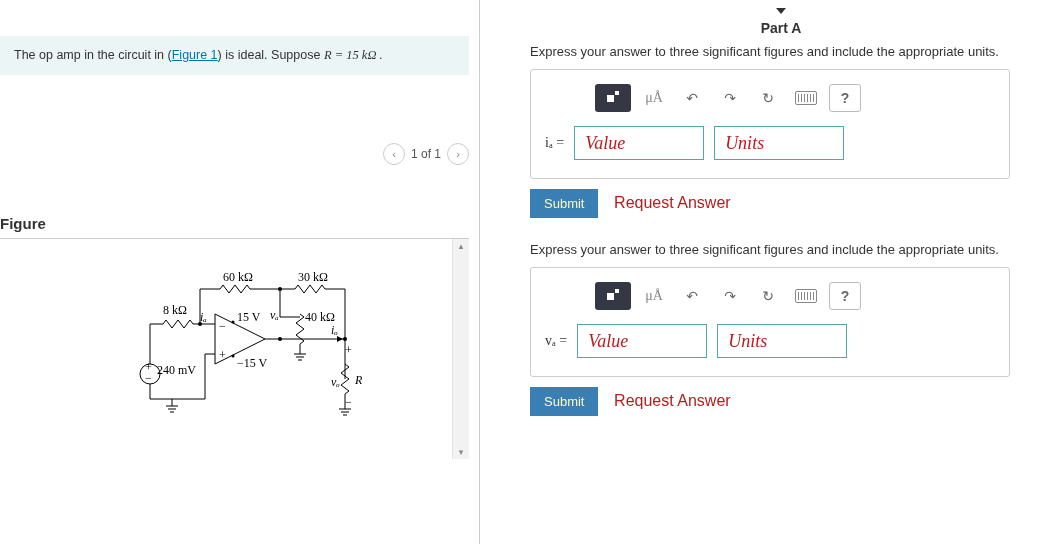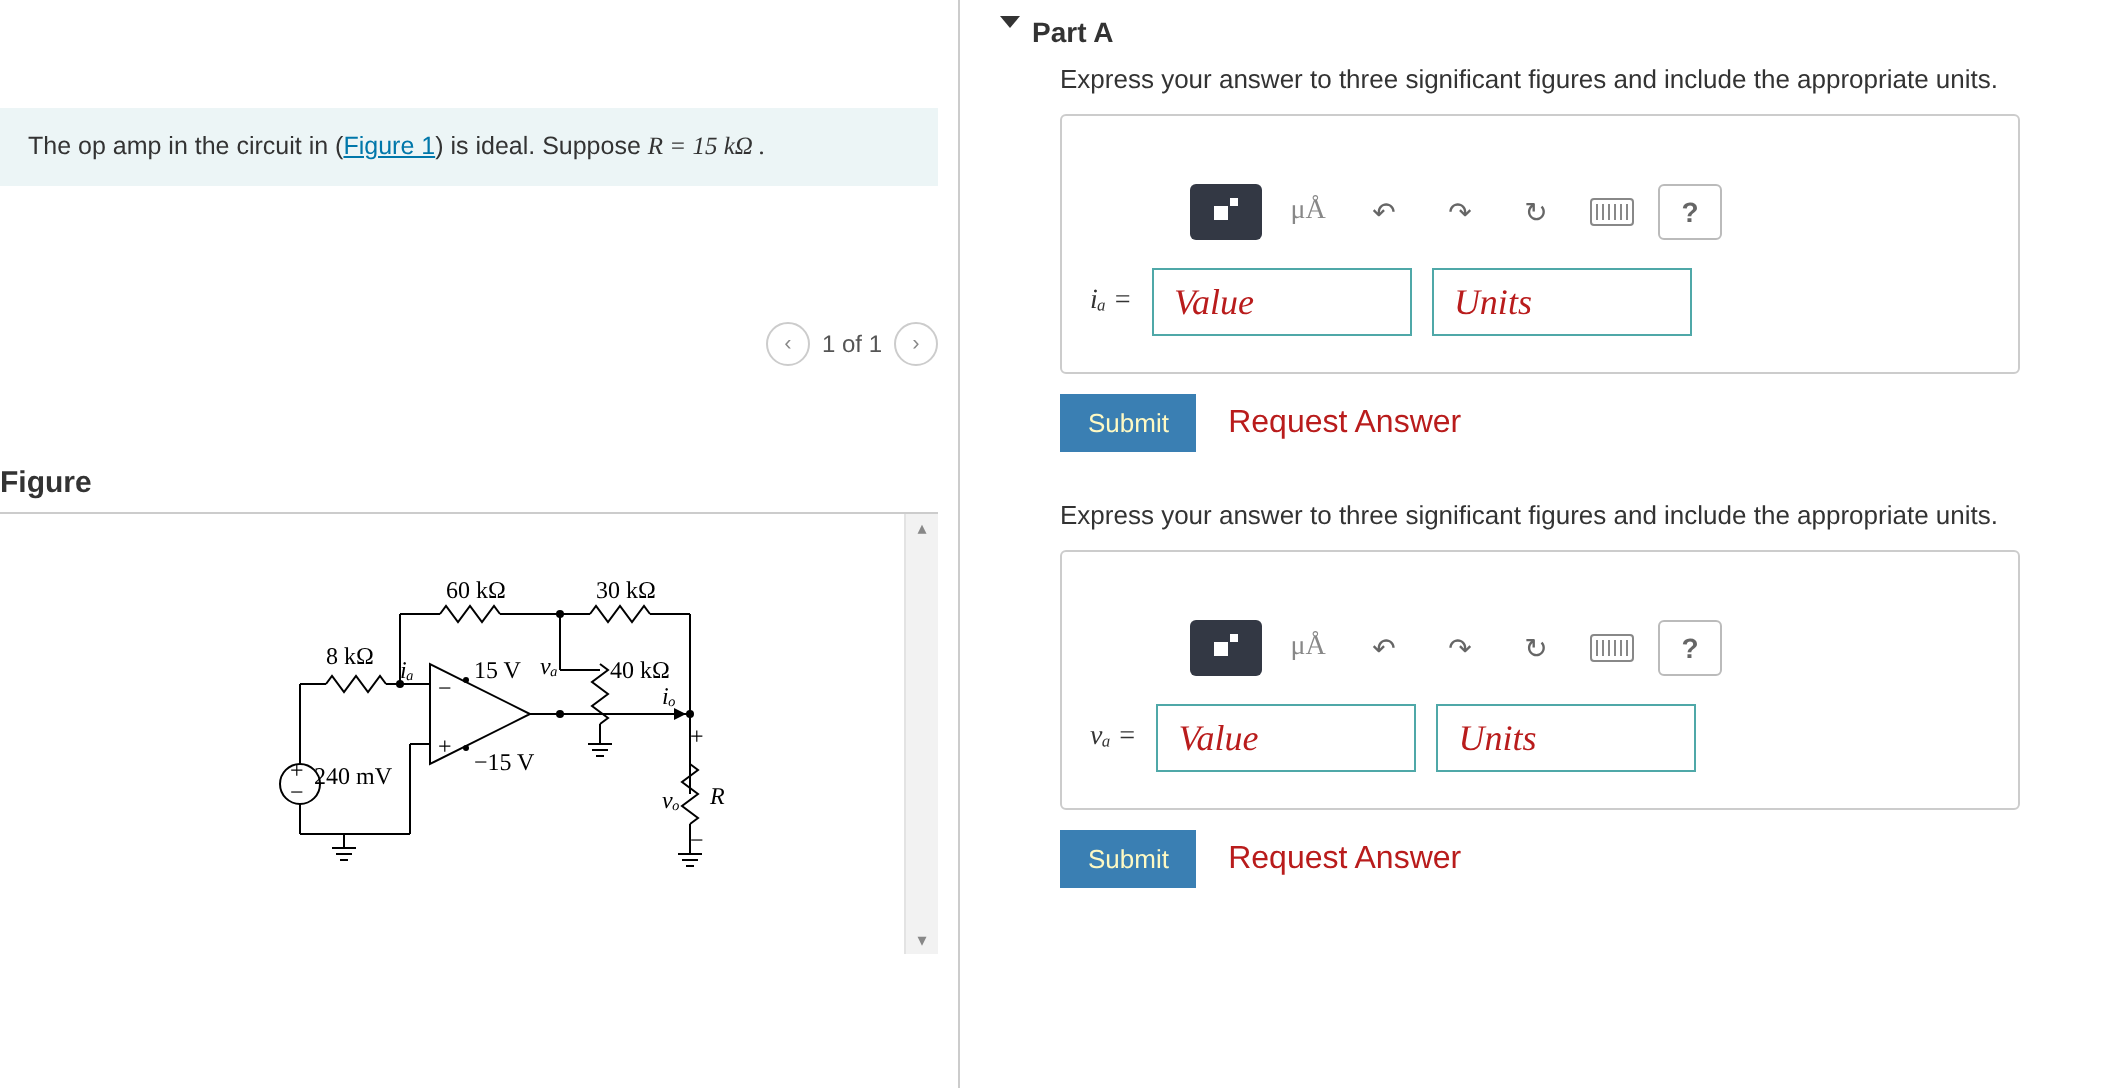--- a/index.html
+++ b/index.html
@@ -1,41 +1,41 @@
 <!DOCTYPE html>
 <html><head>
 <meta charset="utf-8">
 <style>
   body { margin:0; font-family: Arial, Helvetica, sans-serif; font-size:13px; color:#333; background:#fff; }
   .container { display:flex; width:1062px; height:544px; }
   .left-panel { width:480px; border-right:1px solid #ccc; padding:0 10px 0 0; box-sizing:border-box; }
   .right-panel { flex:1; padding-left:20px; overflow-y:auto; box-sizing:border-box; }
-  .problem-statement { background:#ecf5f6; padding:12px 14px; margin-top:54px; font-size:12.5px; }
+  .problem-statement { background:#ecf5f6; padding:12px 14px; margin-top:36px; font-size:12.5px; }
   .problem-statement a { color:#0077aa; text-decoration:underline; }
   .figure-label { font-size:15px; font-weight:bold; margin-top:140px; }
   .figure-header { display:flex; align-items:center; justify-content:space-between; border-bottom:1px solid #ccc; padding-bottom:6px; }
   .figure-nav { display:flex; align-items:center; gap:6px; font-size:12px; color:#555; }
   .nav-btn { width:20px; height:20px; border:1px solid #ccc; border-radius:50%; display:flex; align-items:center; justify-content:center; cursor:pointer; color:#888; font-size:11px; background:#fff;}
   .figure-area { height:220px; display:flex; align-items:center; justify-content:center; position:relative;}
   .figure-scroll { position:absolute; right:0; top:0; bottom:0; width:16px; background:#f2f2f2; border-left:1px solid #e3e3e3;}
   .figure-scroll .scroll-arrow { height:14px; display:flex; align-items:center; justify-content:center; font-size:9px; color:#888;}
-  .part-header { display:flex; gap:6px; font-weight:bold; padding:8px 0; font-size:14px; }
+  .part-header { display:flex; align-items:center; gap:6px; font-weight:bold; padding:8px 0; font-size:14px;flex-direction:column; }
   .part-body { padding-left:30px; }
   .prompt { margin:8px 0 4px; }
   .instruct { margin-bottom:10px; }
   .answer-box { border:1px solid #ccc; border-radius:3px; padding:14px 14px 18px; background:#fff; margin-bottom:10px; width:480px; box-sizing:border-box;}
   .toolbar { display:flex; align-items:center; gap:8px; margin-left:50px; margin-bottom:14px; }
-  .tool { width:28px; height:26px; border:1px solid transparent; border-radius:3px; display:flex; align-items:center; justify-content:center; color:#666; font-size:14px; cursor:pointer;margin-top:20px;}
+  .tool { width:28px; height:26px; border:1px solid transparent; border-radius:3px; display:flex; align-items:center; justify-content:center; color:#666; font-size:14px; cursor:pointer;}
   .tool.badge { background:#333844; color:#fff; width:34px; position:relative;}
   .tool.badge .sq{ width:7px;height:7px;background:#fff;display:inline-block;margin-right:1px;}
   .tool.badge .sq2{ width:4px;height:4px;background:#fff;display:inline-block;position:relative;top:-5px;}
   .tool.mu { color:#888; font-family:'Times New Roman', serif; font-size:14px;}
   .tool.help { border:1px solid #bbb; width:30px; font-weight:bold;}
   .answer-row { display:flex; align-items:center; gap:10px; }
-  .lhs { font-style:italic; font-family:'Times New Roman', serif; font-size:14px;}
+  .lhs { font-family:'Times New Roman', serif; font-size:14px;}
   .ans-input { border:1px solid #4fa8a8; height:34px; width:130px; padding:0 10px; font-family:'Times New Roman', serif; font-style:italic; font-size:18px; color:#b91c1c; box-sizing:border-box; display:flex; align-items:center;}
   .submit-btn { background:#3a7fb3; color:#fef9c3; border:none; padding:7px 14px; font-size:13px; cursor:pointer; margin-right:12px;}
   .req-link { color:#b91c1c; font-size:16px; cursor:pointer;}
   .submit-row { margin-bottom:24px; }
   .kbd-icon { width:20px; height:12px; border:1px solid #888; border-radius:2px; display:inline-block; position:relative;}
   .kbd-icon::before{content:"";position:absolute;left:2px;right:2px;top:2px;bottom:2px;background:repeating-linear-gradient(90deg,#888 0 1px,transparent 1px 3px);}
   svg text { font-family:'Times New Roman', serif; font-size:12px; }
   .triangle-down { width:0; height:0; border-left:5px solid transparent; border-right:5px solid transparent; border-top:6px solid #333; display:inline-block;}
 </style>
 </head>

